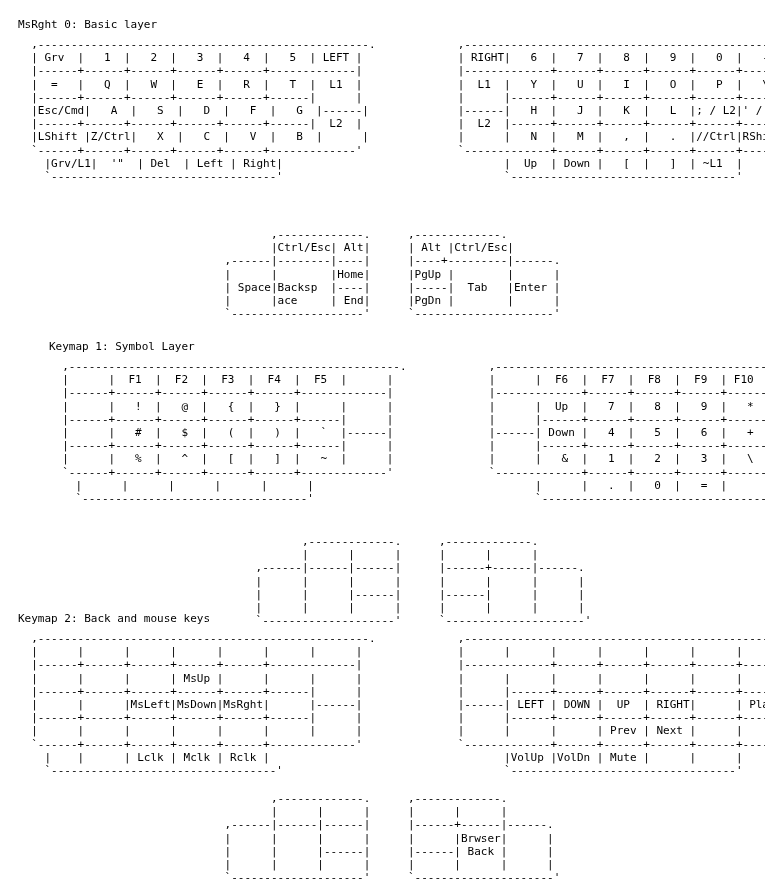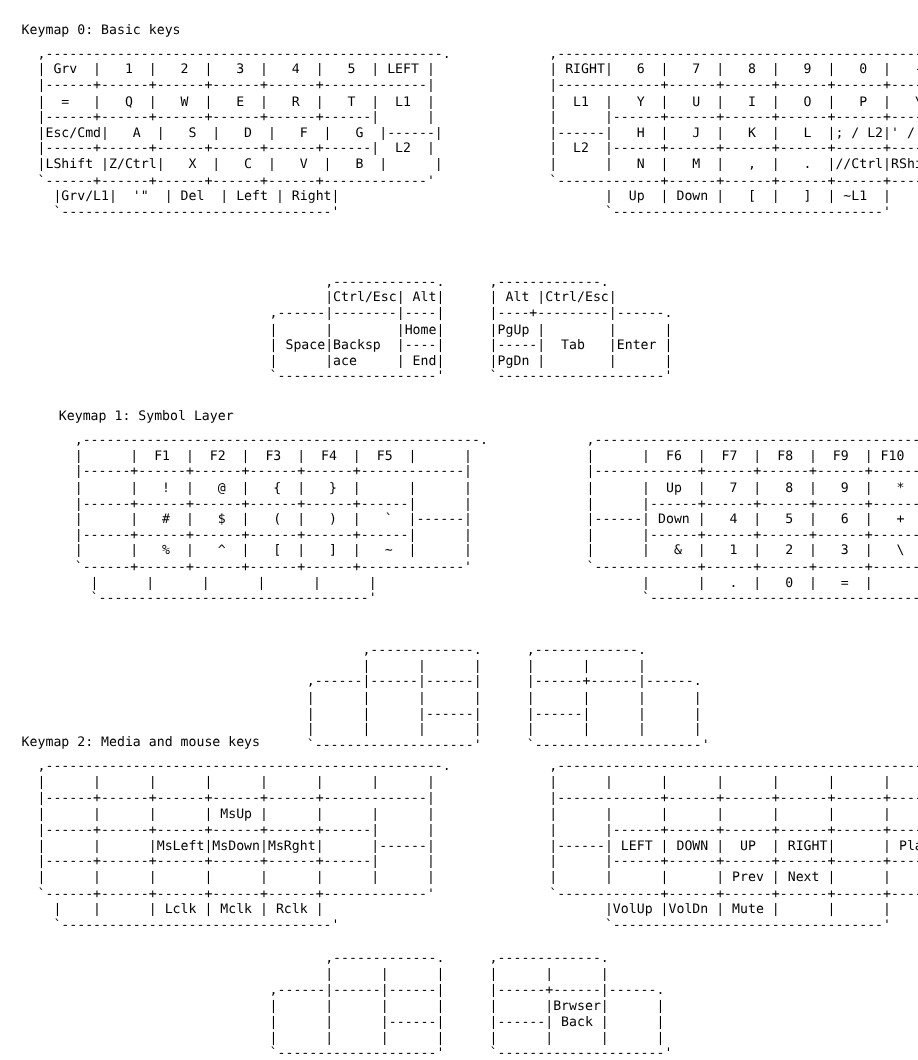--- a/index.html
+++ b/index.html
@@ -57,21 +57,21 @@
 
   .title-row { position: relative; height: 20px; }
 </style>
 </head>
 <body>
 
 <div class="page">
 
   <div class="section" id="sec0">
     <div class="title-row">
-      <div class="section-title">Keymap 0: Basic keys</div>
+      <div class="section-title">MsRght 0: Basic layer</div>
     </div>
     <div style="position:relative; height:300px;">
       <pre class="ascii block lhalf">  ,--------------------------------------------------.
   | Grv  |   1  |   2  |   3  |   4  |   5  | LEFT |
   |------+------+------+------+------+-------------|
   |  =   |   Q  |   W  |   E  |   R  |   T  |  L1  |
   |------+------+------+------+------+------|      |
   |Esc/Cmd|   A  |   S  |   D  |   F  |   G  |------|
   |------+------+------+------+------+------|  L2  |
   |LShift |Z/Ctrl|   X  |   C  |   V  |   B  |      |
@@ -145,21 +145,21 @@
 |------+------|------.
 |      |      |      |
 |------|      |      |
 |      |      |      |
 `---------------------'</pre>
     </div>
   </div>
 
   <div class="section" id="sec2">
     <div class="title-row">
-      <div class="section-title">Keymap 2: Media and mouse keys</div>
+      <div class="section-title">Keymap 2: Back and mouse keys</div>
     </div>
     <div style="position:relative; height:260px;">
       <pre class="ascii block lhalf">  ,--------------------------------------------------.
   |      |      |      |      |      |      |      |
   |------+------+------+------+------+-------------|
   |      |      |      | MsUp |      |      |      |
   |------+------+------+------+------+------|      |
   |      |      |MsLeft|MsDown|MsRght|      |------|
   |------+------+------+------+------+------|      |
   |      |      |      |      |      |      |      |

